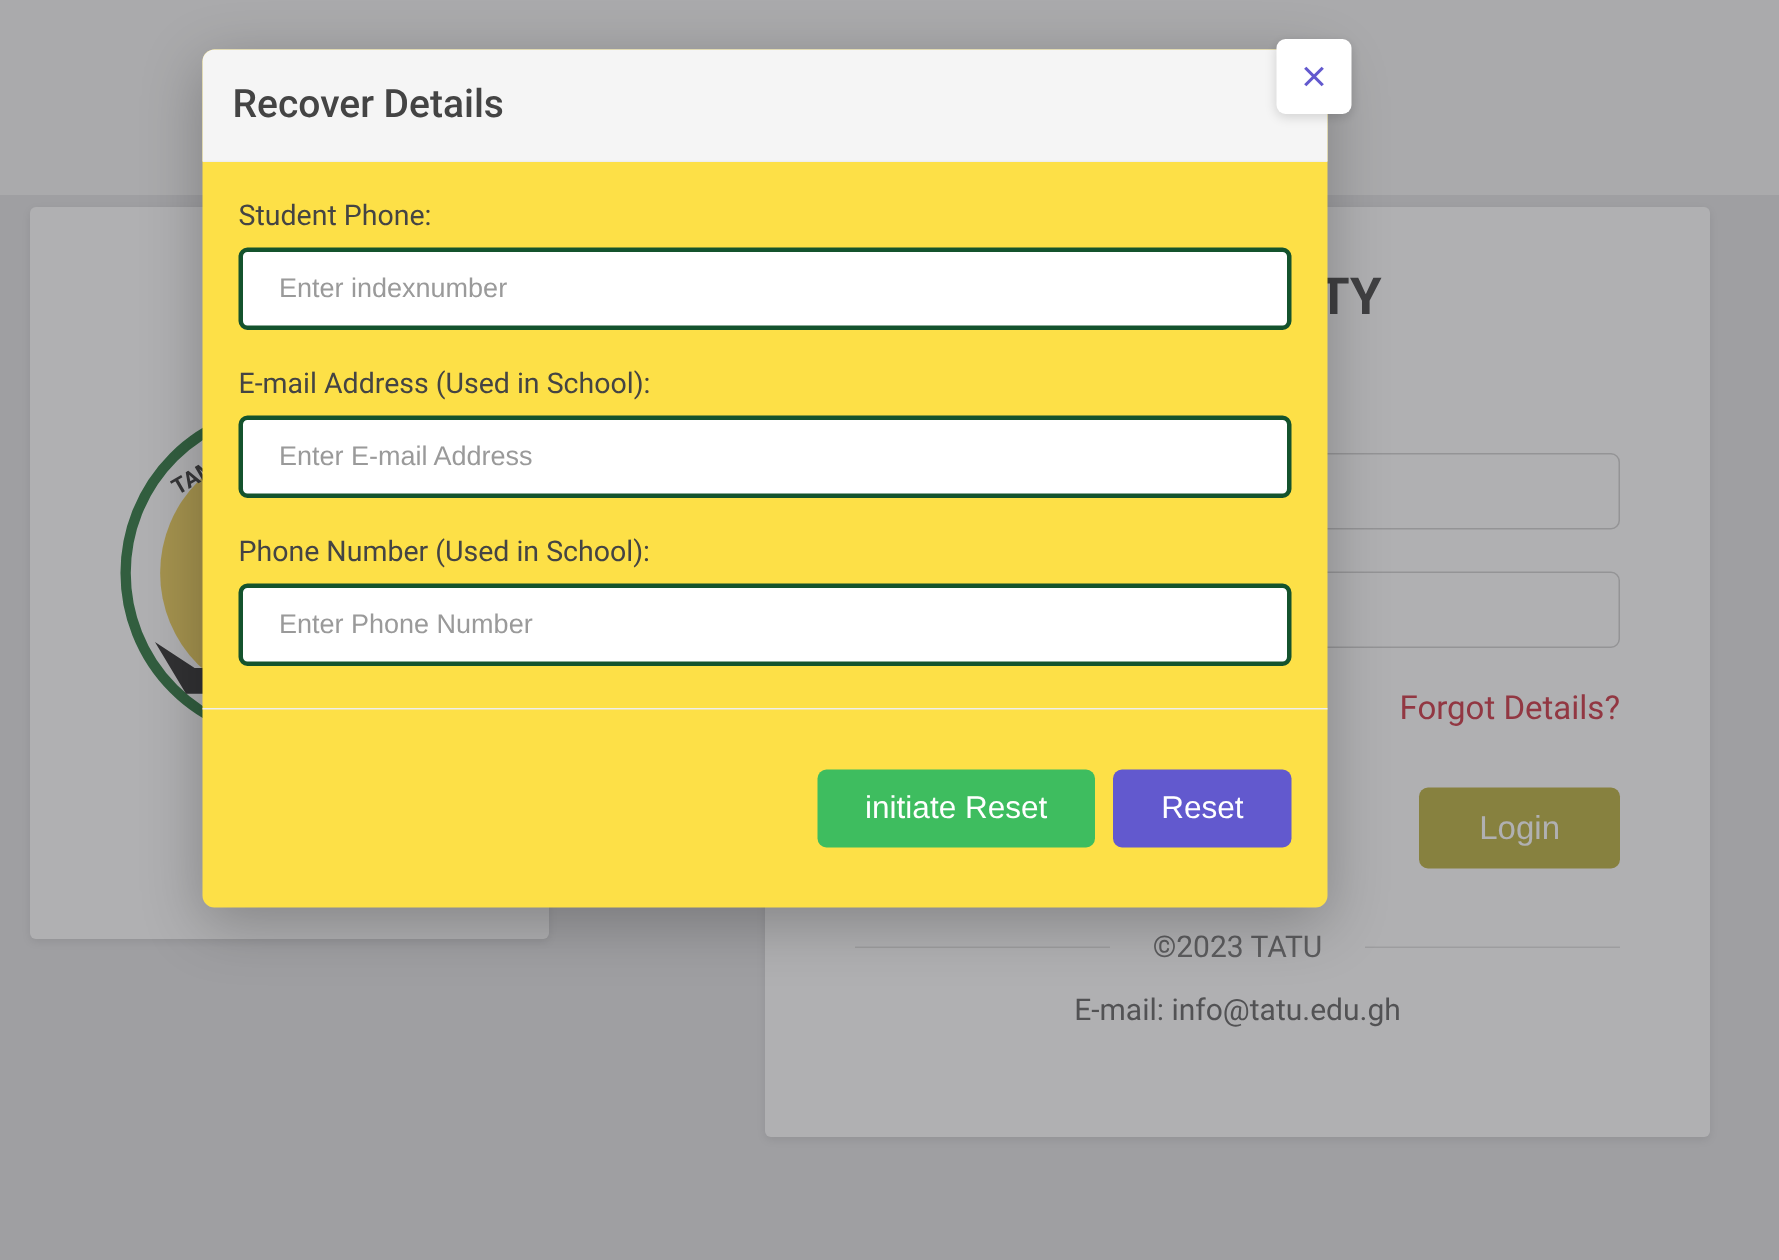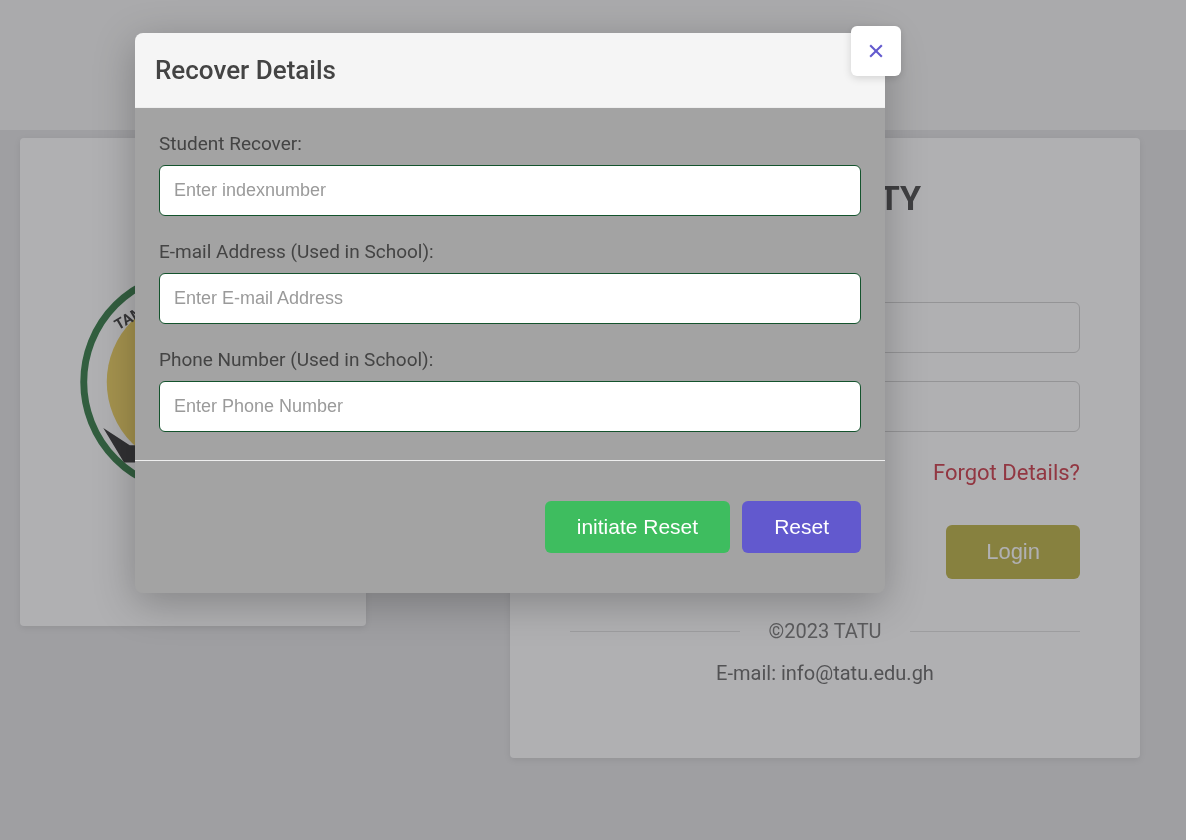--- a/index.html
+++ b/index.html
@@ -127,21 +127,21 @@
       position: fixed;
       inset: 0;
       background: rgba(80,80,85,0.45);
       z-index: 10;
     }
     .modal {
       position: absolute;
       left: 135px;
       top: 33px;
       width: 750px;
-      background: #a3a3a3;
+      background: #fde047;
       border-radius: 8px;
       box-shadow: 0 10px 40px rgba(0,0,0,0.25);
       z-index: 20;
     }
     .modal-header {
       padding: 22px 20px;
       background: #f5f5f5;
       border-radius: 8px 8px 0 0;
       border-bottom: 1px solid #eee;
     }
@@ -155,24 +155,24 @@
     }
     .form-group { margin-bottom: 24px; }
     .form-label {
       display: block;
       font-size: 19px;
       color: #444;
       margin-bottom: 10px;
     }
     .form-input {
       width: 100%;
-      padding: 14px 14px;
+      padding: 14px 24px;
       font-size: 18px;
       color: #333;
-      border: 1px solid #14532d;
+      border: 3px solid #14532d;
       border-radius: 6px;
       background: #fff;
     }
     .form-input::placeholder { color: #9a9a9a; }
     .modal-footer {
       border-top: 1px solid #eee;
       padding: 40px 24px;
       display: flex;
       justify-content: flex-end;
       gap: 12px;
@@ -244,21 +244,21 @@
 </div>
 
 <div class="overlay"></div>
 
 <div class="modal">
   <div class="modal-header">
     <div class="modal-title">Recover Details</div>
   </div>
   <div class="modal-body">
     <div class="form-group">
-      <label class="form-label">Student Recover:</label>
+      <label class="form-label">Student Phone:</label>
       <input type="text" class="form-input" placeholder="Enter indexnumber" style="">
     </div>
     <div class="form-group">
       <label class="form-label">E-mail Address (Used in School):</label>
       <input type="text" class="form-input" placeholder="Enter E-mail Address" style="">
     </div>
     <div class="form-group" style="margin-bottom:0">
       <label class="form-label">Phone Number (Used in School):</label>
       <input type="text" class="form-input" placeholder="Enter Phone Number" style="">
     </div>

